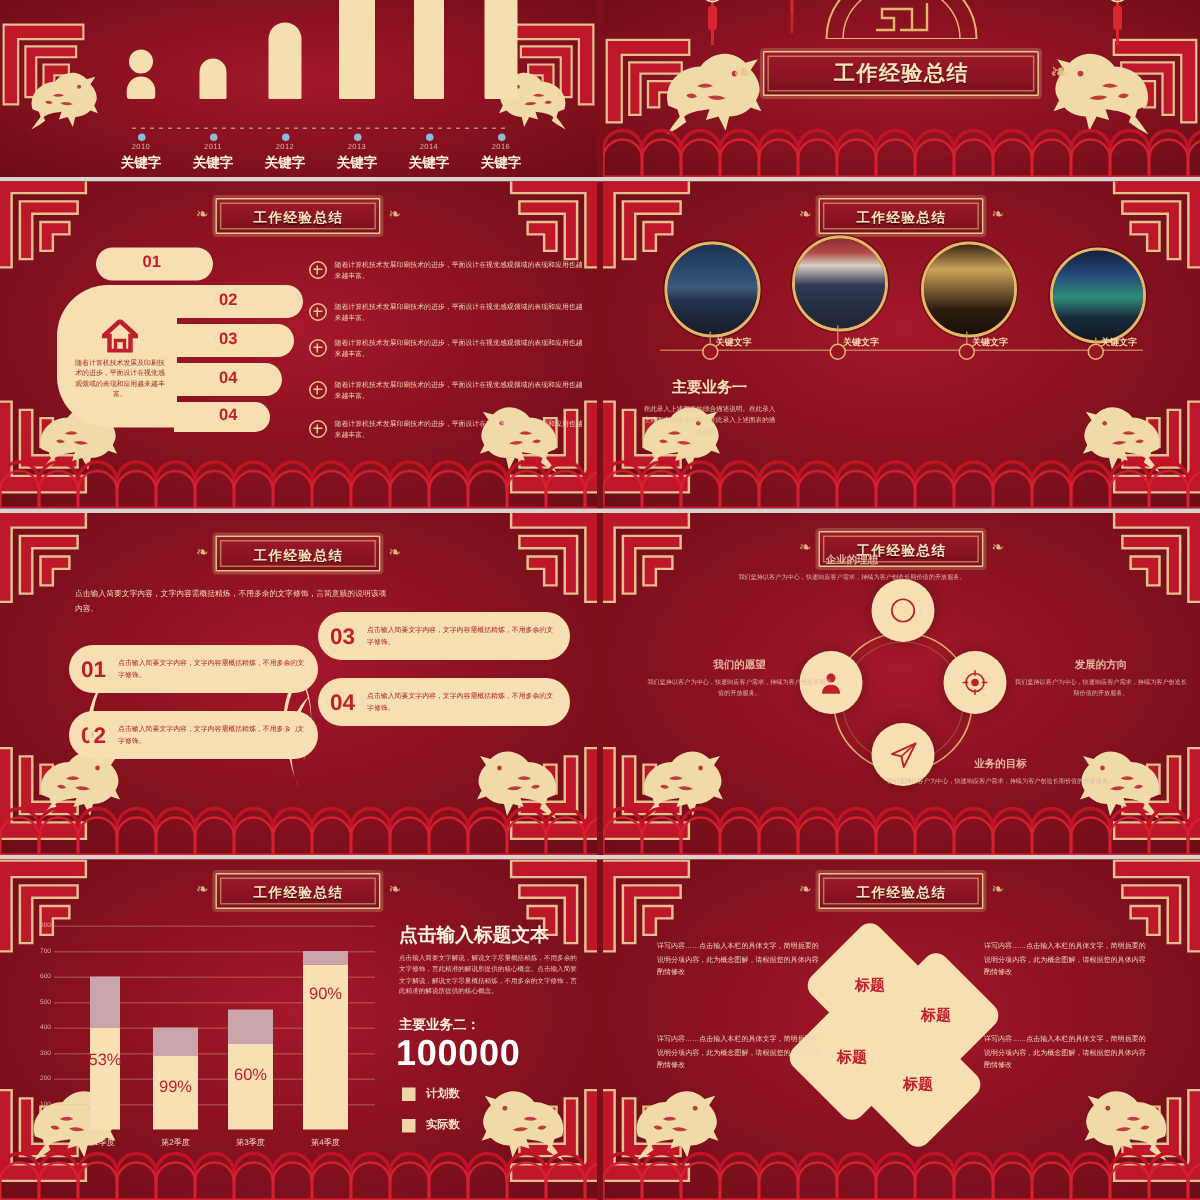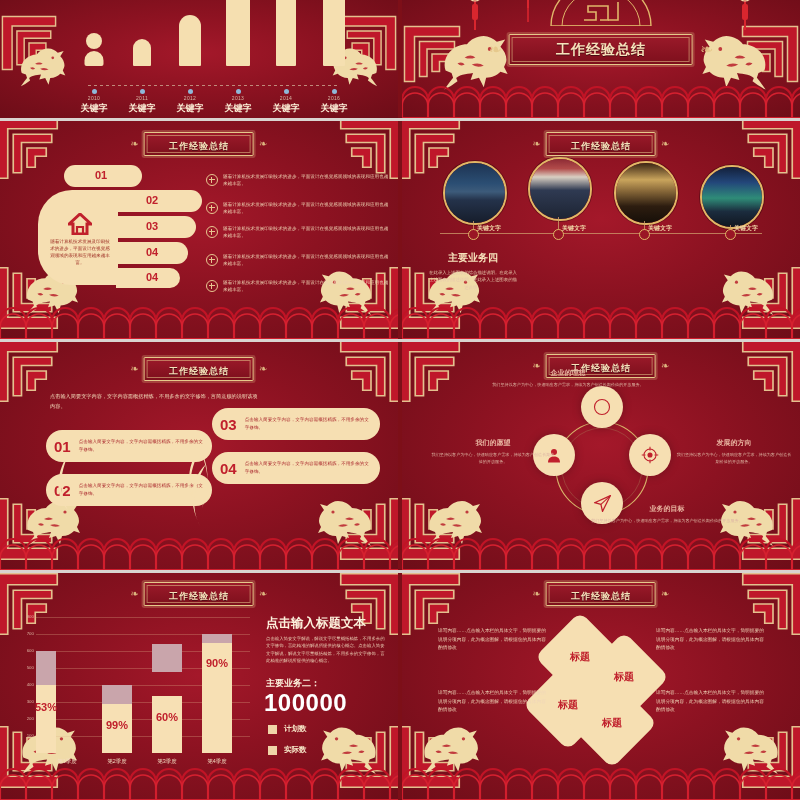--- a/index.html
+++ b/index.html
@@ -88,21 +88,21 @@
   .clab{position:absolute;}
   .clab .h{font-size:7px;font-weight:bold;color:#e8b4a0;}
   .clab .p{font-size:4.1px;line-height:1.75;color:#deb7a4;margin-top:3px;}
 
   
   .gl{position:absolute;height:1px;background:rgba(224,180,140,.30);}
   .ytick{position:absolute;font-size:4.4px;color:#dcb3a0;text-align:right;width:16px;}
   .bar{position:absolute;bottom:0;}
   .bar .top{position:absolute;left:0;right:0;background:#c9a5ab;}
   .bar .bot{position:absolute;left:0;right:0;bottom:0;background:#f7e0b4;}
-  .pct{position:absolute;left:50%;transform:translateX(-50%);color:#c0202c;font-weight:bold;font-size:11px;}
+  .pct{position:absolute;left:50%;transform:translateX(-50%);color:#c0202c;font-weight:normal;font-size:11px;}
   .xlab{position:absolute;font-size:5.4px;color:#f3dcc0;text-align:center;width:48px;}
   .s7h{position:absolute;color:#fdf2dd;font-weight:bold;font-size:12.5px;}
   .s7p{position:absolute;font-size:4.4px;line-height:1.7;color:#e9cbb2;width:120px;}
   .s7tl{position:absolute;color:#fdf2dd;font-weight:bold;font-size:9px;}
   .s7big{position:absolute;color:#ffffff;font-weight:bold;font-size:24px;letter-spacing:.5px;}
   .lgi{position:absolute;display:flex;align-items:center;gap:7px;}
   .sw{width:9px;height:9px;background:#f0d5a8;}
   .lgt{font-size:7.5px;color:#f5e2c4;font-weight:bold;}
 
   
@@ -441,21 +441,21 @@
 
       <div class="tline" style="left:38px;right:38px;top:112px"></div>
 
       <div class="ph" style="left:41px;top:40px">
         <div class="im" style="background:linear-gradient(180deg,#1d3352 0%,#2b4e73 34%,#3d5b7a 48%,#24324a 62%,#161d2b 100%)"></div>
       </div>
       <div class="tstem" style="left:71px;top:100px;height:12px"></div>
       <div class="tnode" style="left:66px;top:108px"></div>
       <div class="kwd" style="left:75px;top:103px">关键文字</div>
       <div class="bizt" style="left:26px;top:130px">
-        <div class="h">主要业务四</div>
+        <div class="h">主要业务一</div>
         <div class="p">在此录入上述图表的综合描述说明。在此录入上述图表的描述说明。在此录入上述图表的描述说明。</div>
       </div>
 
       <div class="ph" style="left:126px;top:36px">
         <div class="im" style="background:linear-gradient(180deg,#8d2b35 0%,#b24b4a 16%,#d9cfc2 30%,#2f3a52 52%,#1d2433 100%)"></div>
       </div>
       <div class="tstem" style="left:156px;top:96px;height:16px"></div>
       <div class="tnode" style="left:151px;top:108px"></div>
       <div class="kwd" style="left:160px;top:103px">关键文字</div>
 
@@ -705,33 +705,33 @@
       <div style="position:absolute;left:36px;top:44px;width:214px;height:136px">
         <div class="gl" style="left:0;right:0;top:0px"></div>
         <div class="gl" style="left:0;right:0;top:17px"></div>
         <div class="gl" style="left:0;right:0;top:34px"></div>
         <div class="gl" style="left:0;right:0;top:51px"></div>
         <div class="gl" style="left:0;right:0;top:68px"></div>
         <div class="gl" style="left:0;right:0;top:85px"></div>
         <div class="gl" style="left:0;right:0;top:102px"></div>
         <div class="gl" style="left:0;right:0;top:119px"></div>
 
-        <div class="bar" style="left:0;width:20px;height:102px">
+        <div class="bar" style="left:24px;width:20px;height:102px">
           <div class="top" style="top:0;height:34px"></div>
           <div class="bot" style="height:68px"></div>
           <div class="pct" style="bottom:40px">53%</div>
         </div>
 
         <div class="bar" style="left:66px;width:30px;height:68px">
           <div class="top" style="top:0;height:19px"></div>
           <div class="bot" style="height:49px"></div>
           <div class="pct" style="bottom:22px">99%</div>
         </div>
 
-        <div class="bar" style="left:116px;width:30px;height:109px">
+        <div class="bar" style="left:116px;width:30px;height:80px">
           <div class="top" style="top:0;height:28px"></div>
           <div class="bot" style="height:57px"></div>
           <div class="pct" style="bottom:30px">60%</div>
         </div>
 
         <div class="bar" style="left:166px;width:30px;height:119px">
           <div class="top" style="top:0;height:9px"></div>
           <div class="bot" style="height:110px"></div>
           <div class="pct" style="bottom:84px">90%</div>
         </div>

